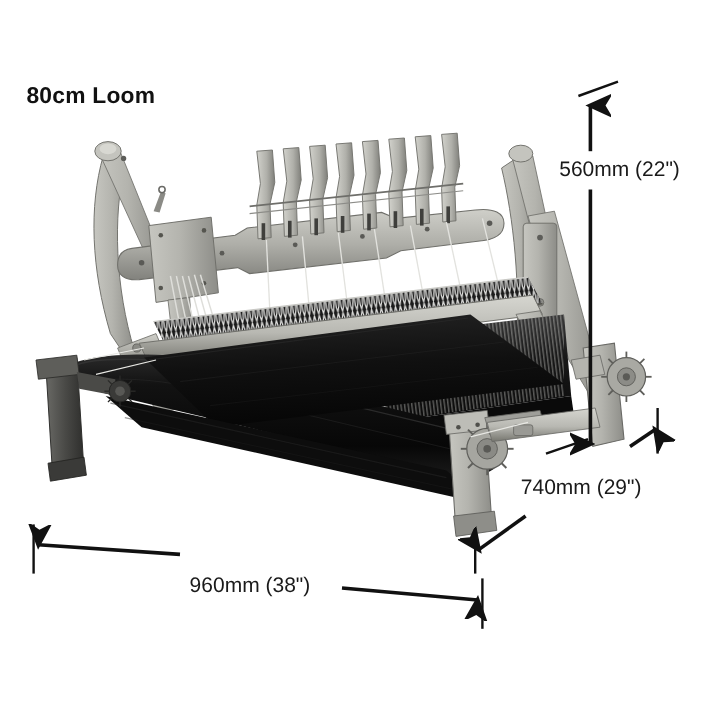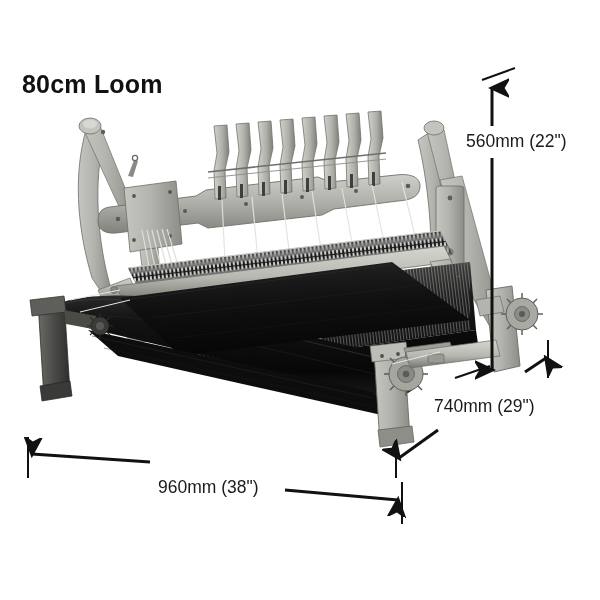--- a/index.html
+++ b/index.html
@@ -12,21 +12,21 @@
     width: 600px;
     height: 600px;
     background: #ffffff;
     overflow: hidden;
     font-family: "Liberation Sans", sans-serif;
   }
   #title {
     position: absolute;
     left: 22px;
     top: 70px;
-    font-size: 25px;
+    font-size: 19px;
     font-weight: bold;
     color: #111111;
     letter-spacing: 0.2px;
     white-space: nowrap;
   }
   .dim-label {
     position: absolute;
     font-size: 17.5px;
     font-weight: normal;
     color: #1a1a1a;

